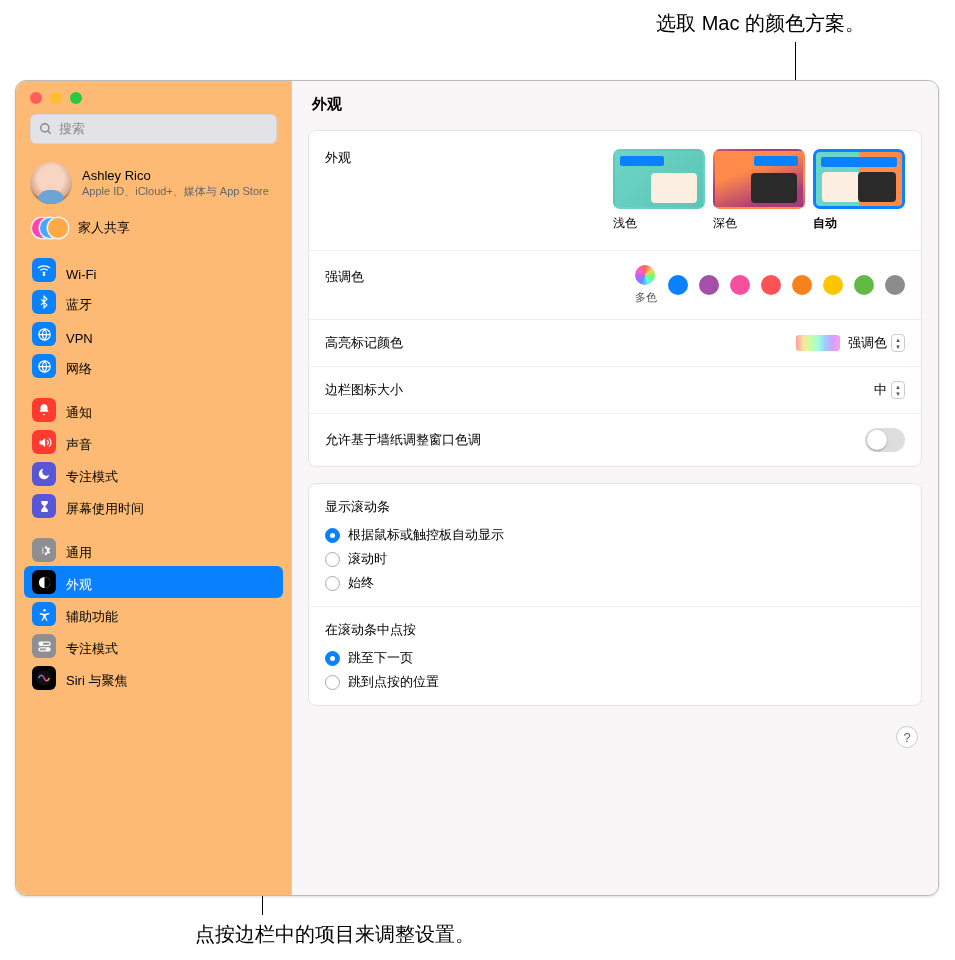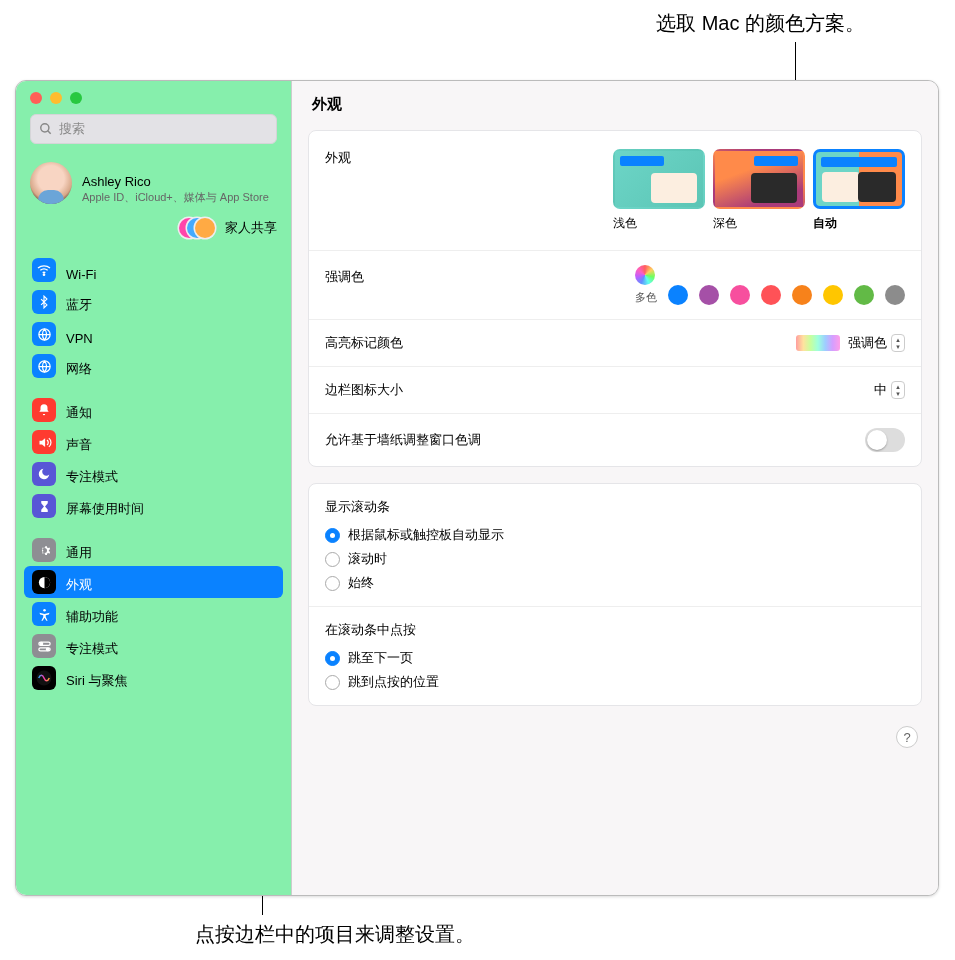--- a/index.html
+++ b/index.html
@@ -49,21 +49,21 @@
   height: 816px;
   border: 1px solid #bbb;
   border-radius: 11px;
   display: flex;
   box-shadow: 0 1px 3px rgba(0,0,0,0.15);
   overflow: hidden;
   background: #fff;
 }
 .sidebar {
   width: 276px;
-  background: #86efac;
+  background: #fdba74;
   border-right: 1px solid #ccc;
   display: flex;
   flex-direction: column;
   overflow: hidden;
 }
 .titlebar {
   display: flex;
   align-items: center;
   padding: 11px 14px 6px;
   gap: 8px;
@@ -81,41 +81,40 @@
   border-radius: 6px;
   padding: 5px 8px;
   display: flex;
   align-items: center;
   gap: 6px;
   color: #888;
 }
 .search-box svg { flex-shrink: 0; }
 .user-block {
   display: flex;
-  align-items: flex-end;
+  align-items: center;
   padding: 10px 14px 8px 14px;
   gap: 10px;
 }
 .avatar {
   width: 42px; height: 42px; border-radius: 50%;
   background: radial-gradient(circle at 50% 40%, #f8d5c3 40%, #d8a88a 65%, #5a3c2a 80%);
   position: relative;
   overflow: hidden;
 }
 .avatar::after {
   content:''; position:absolute; bottom:-4px; left:8px; right:8px; height:18px;
   background:#6ba5d8; border-radius:10px 10px 0 0;
 }
 .user-name { font-size: 13px; font-weight:400; }
 .user-sub { font-size: 11px; color: #666; line-height:1.3; margin-top:1px; }
 .family-row {
   display:flex; align-items:center; gap:10px;
   padding: 6px 14px 12px 16px;
   font-size:13px;
-  justify-content:flex-end;
 }
 .family-icon {
   width:36px; height:20px; position:relative;
 }
 .family-icon span {
   position:absolute; width:20px; height:20px; border-radius:50%; top:0;
   box-shadow: 0 0 0 1.5px #eeedef;
 }
 .family-icon span:nth-child(1){background:#f4a; left:0;}
 .family-icon span:nth-child(2){background:#4af; left:8px;}
@@ -195,21 +194,21 @@
 .thumb-auto { background: linear-gradient(90deg,#6dd5c7 50%,#ff8a4a 50%); }
 .thumb .bar { position:absolute; top:5px; left:5px; width:44px; height:10px; border-radius:2px; background:#0a82ff; }
 .thumb-dark .bar, .thumb-auto .bar.r { left:auto; right:5px; background:#0a82ff; }
 .thumb .wnd { position:absolute; bottom:4px; right:6px; width:46px; height:30px; border-radius:4px; }
 .thumb-light .wnd{ background:#fceee0; }
 .thumb-dark .wnd{ background:#2a2a2a; }
 .thumb-auto .wnd.l{left:6px;right:auto;background:#fceee0;width:38px;}
 .thumb-auto .wnd.r{background:#2a2a2a;width:38px;}
 
 .accent-row { align-items:flex-start; }
-.accent-colors { display:flex; gap:11px; align-items:flex-end; }
+.accent-colors { display:flex; gap:11px; align-items:center; }
 .accent-colors div { text-align:center; }
 .accent-colors .swatch {
   width:20px; height:20px; border-radius:50%; cursor:pointer;
   display:block;
 }
 .accent-label { font-size:11px; color:#555; margin-top:5px; text-align:center; }
 
 .highlight-swatch {
   width:44px; height:16px; border-radius:3px;
   background: linear-gradient(90deg,#ff9e9e,#ffe29e,#c7ff9e,#9effde,#9ecdff,#d59eff,#ff9ee7);

